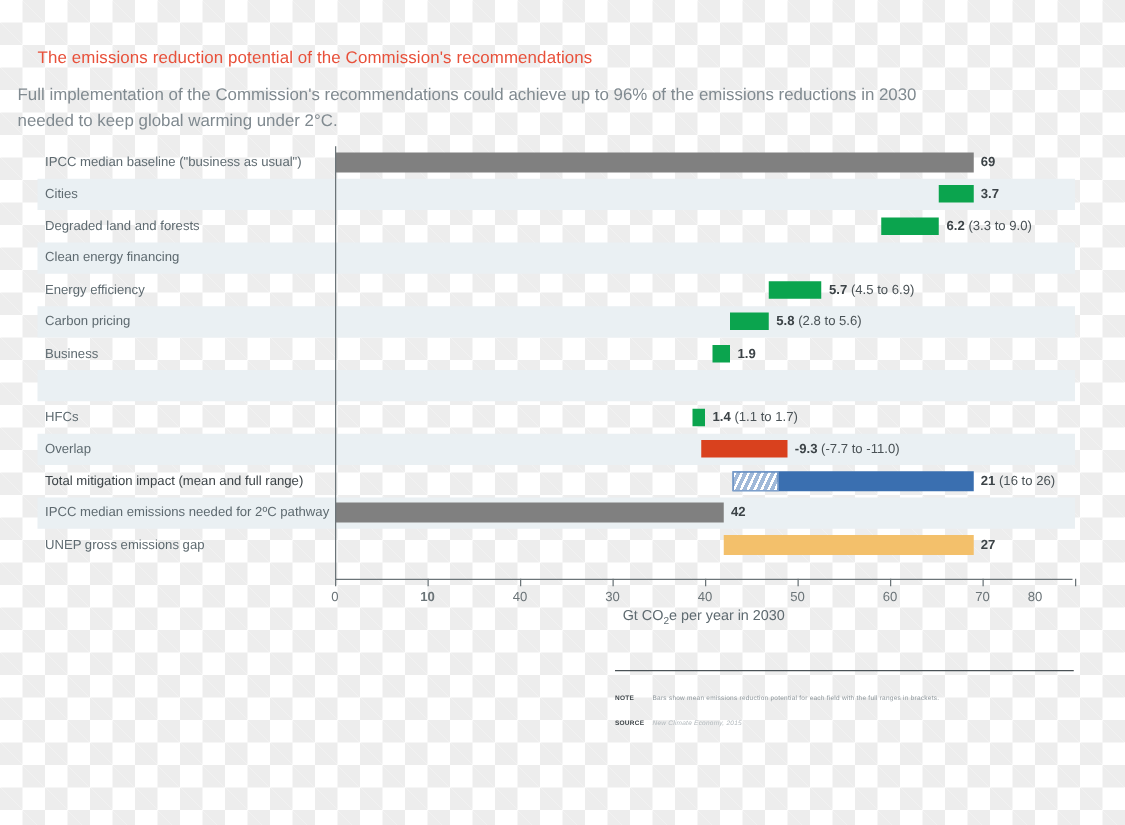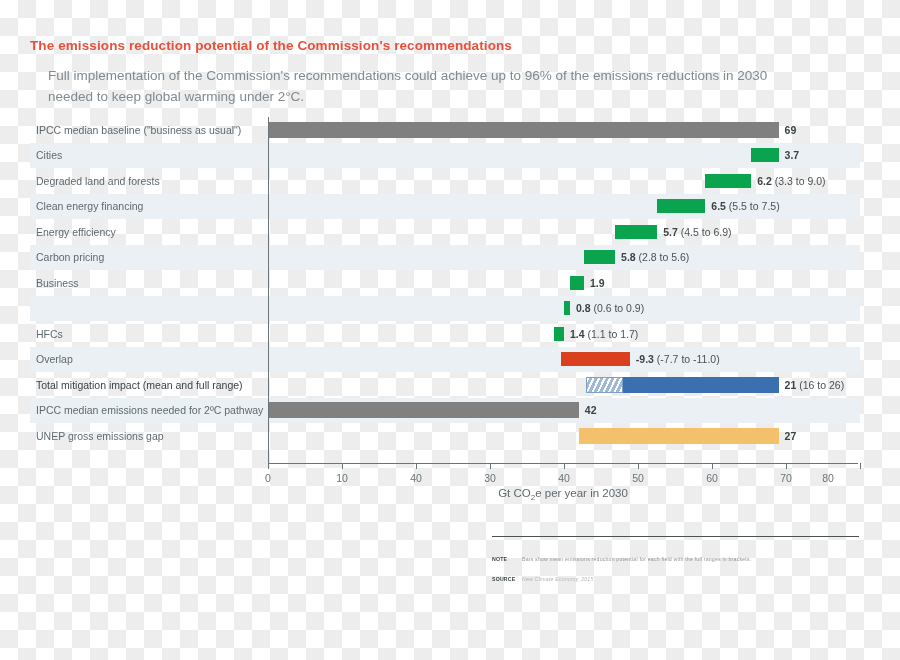--- a/index.html
+++ b/index.html
@@ -18,25 +18,25 @@
       linear-gradient(45deg,#ededed 25%,transparent 25%,transparent 75%,#ededed 75%),
       linear-gradient(45deg,#ededed 25%,transparent 25%,transparent 75%,#ededed 75%);
     background-size:36px 36px;
     background-position:0 0,18px 18px;
     z-index:0;
   }
   #page{position:absolute;inset:0;z-index:1;}
 
   .title{
     position:absolute;left:30px;top:38px;
-    font-size:13.5px;font-weight:bold;letter-spacing:.1px;
+    font-size:13.5px;font-weight:normal;letter-spacing:.1px;
     color:#E8503A;white-space:nowrap;
   }
   .subtitle{
-    position:absolute;left:48px;top:65px;width:720px;
+    position:absolute;left:14px;top:65px;width:720px;
     font-size:13.5px;line-height:21px;color:#808a90;
   }
 
   
   #chart{position:absolute;left:0;top:117px;width:900px;height:345px;}
   .rows{position:absolute;left:30px;top:0;width:830px;}
   .row{
     position:relative;height:25.5px;
     display:flex;align-items:center;
   }
@@ -131,24 +131,20 @@
         </div>
         <div class="row">
           <div class="row-label">Degraded land and forests</div>
           <div class="plot">
             <div class="bar green" style="left: 437.34px; width: 45.88px;"></div>
             <div class="val" style="left: 489.22px; text-align: center;"><b>6.2</b><span class="rng"> (3.3 to 9.0)</span></div>
           </div>
         </div>
         <div class="row alt">
           <div class="row-label">Clean energy financing</div>
-          <div class="plot">
-            <div class="bar green" style="left: 389.24px; width: 48.1px;"></div>
-            <div class="val" style="left: 443.34px;"><b>6.5</b><span class="rng"> (5.5 to 7.5)</span></div>
-          </div>
         </div>
         <div class="row">
           <div class="row-label">Energy efficiency</div>
           <div class="plot">
             <div class="bar green" style="left: 347.06px; width: 42.18px;"></div>
             <div class="val" style="left: 395.24px;"><b>5.7</b><span class="rng"> (4.5 to 6.9)</span></div>
           </div>
         </div>
         <div class="row alt">
           <div class="row-label">Carbon pricing</div>
@@ -158,24 +154,20 @@
           </div>
         </div>
         <div class="row">
           <div class="row-label">Business</div>
           <div class="plot">
             <div class="bar green" style="left: 301.92px; width: 14.06px;"></div>
             <div class="val" style="left: 321.98px;"><b>1.9</b></div>
           </div>
         </div>
         <div class="row alt">
-          <div class="plot">
-            <div class="bar green" style="left: 296px; width: 5.92px;"></div>
-            <div class="val" style="left: 307.92px;"><b>0.8</b><span class="rng"> (0.6 to 0.9)</span></div>
-          </div>
         </div>
         <div class="row">
           <div class="row-label">HFCs</div>
           <div class="plot">
             <div class="bar green" style="left: 285.64px; width: 10.36px;"></div>
             <div class="val" style="left: 302px;"><b>1.4</b><span class="rng"> (1.1 to 1.7)</span></div>
           </div>
         </div>
         <div class="row alt">
           <div class="row-label">Overlap</div>
@@ -208,21 +200,21 @@
           </div>
         </div>
       </div>
   </div>
 
   <div id="axisline"></div>
   <div id="xaxis">
       <div class="tick" style="left: 0px;"></div>
       <div class="ticklabel" style="left: 0px;">0</div>
       <div class="tick" style="left: 74px;"></div>
-      <div class="ticklabel" style="left: 74px;">10</div>
+      <div class="ticklabel" style="left: 74px; font-weight: bold;">10</div>
       <div class="tick" style="left: 148px;"></div>
       <div class="ticklabel" style="left: 148px;">40</div>
       <div class="tick" style="left: 222px;"></div>
       <div class="ticklabel" style="left: 222px;">30</div>
       <div class="tick" style="left: 296px;"></div>
       <div class="ticklabel" style="left: 296px;">40</div>
       <div class="tick" style="left: 370px;"></div>
       <div class="ticklabel" style="left: 370px;">50</div>
       <div class="tick" style="left: 444px;"></div>
       <div class="ticklabel" style="left: 444px;">60</div>

